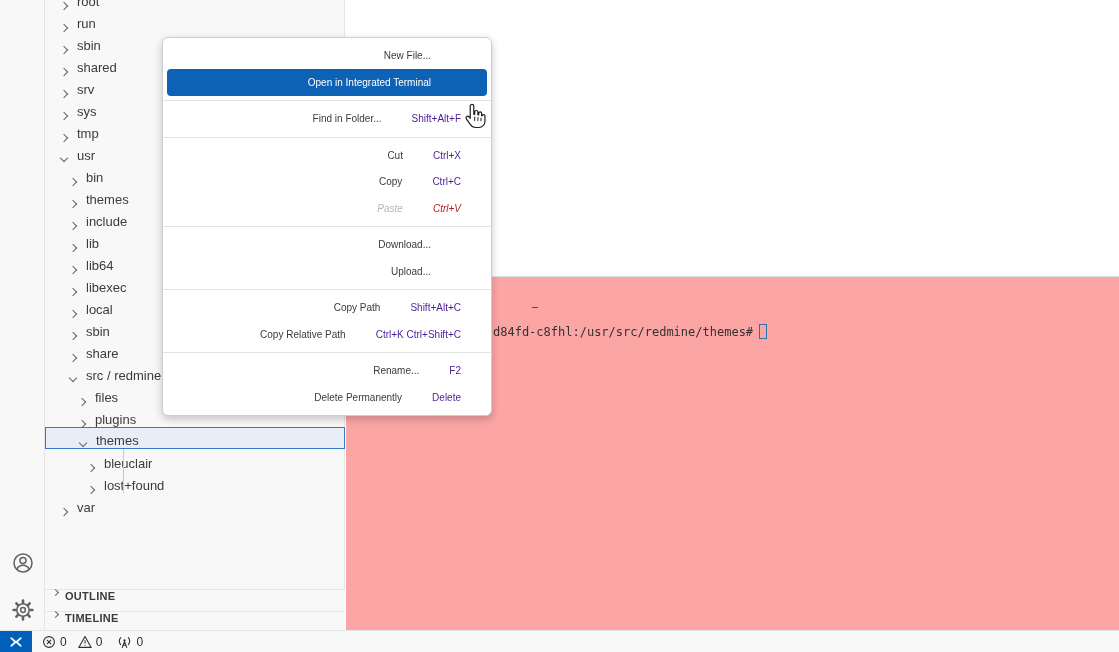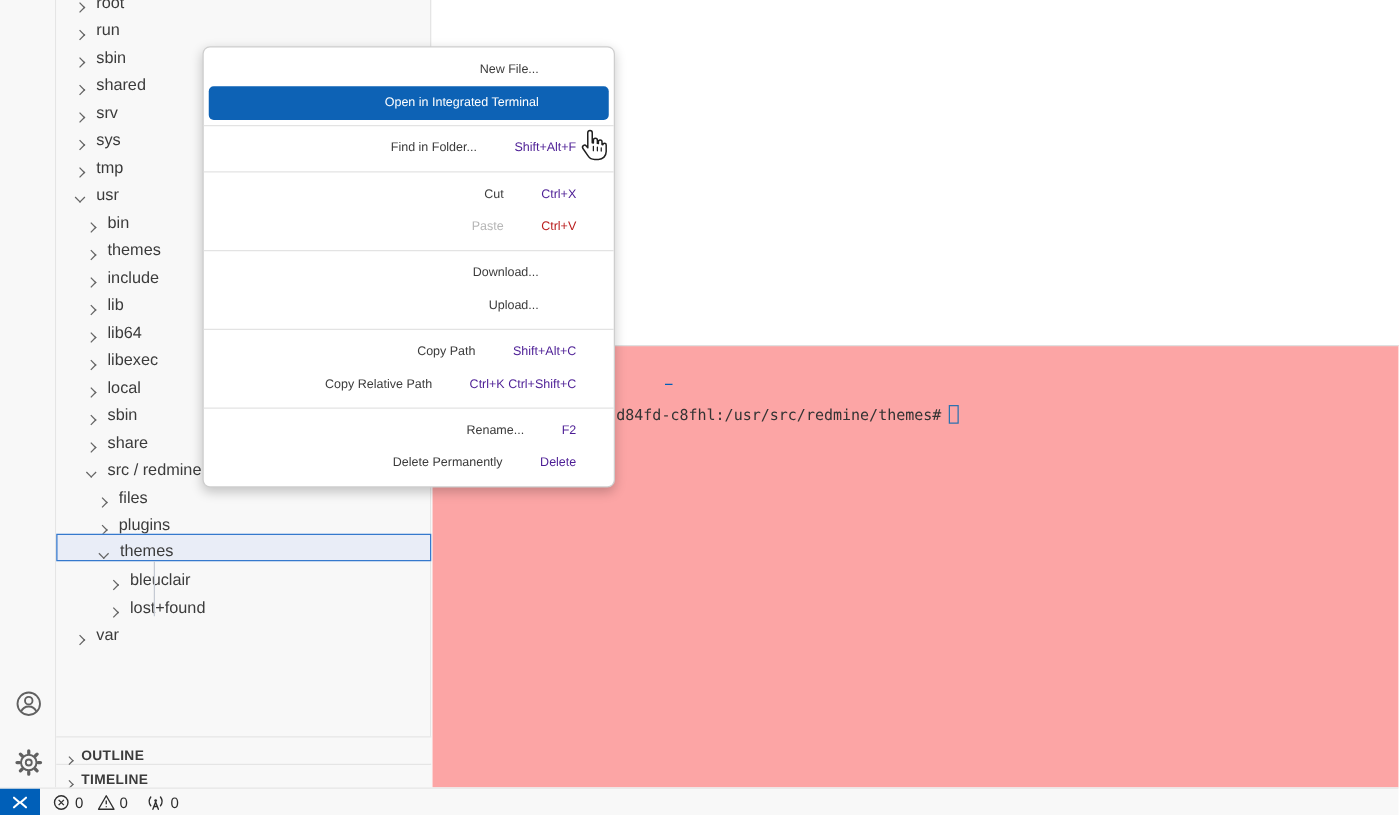--- a/index.html
+++ b/index.html
@@ -22,21 +22,21 @@
   .row { position:relative; display:flex; align-items:flex-end; height:22px;
     font-size:13px; color:#3b3b3b; white-space:nowrap; cursor:pointer; }
   .row.selected { background:#e9edf7; border:1px solid #3579cd; }
   .chev { display:inline-block; width:6px; height:6px; border-right:1.3px solid #646464;
     border-bottom:1.3px solid #646464; transform:rotate(-45deg); margin-right:10px;
     flex:0 0 auto; position:relative; top:0px; }
   .row.expanded > .chev { transform:rotate(45deg); top:-2px; }
   .indent-guide { position:absolute; left:78px; top:449px; width:1px; height:44px;
     background:#c5cad3; }
   .sections { position:absolute; left:0; bottom:0; width:300px; }
-  .section { display:flex; align-items:flex-end; height:22px; border-top:1px solid #e5e5e5;
+  .section { display:flex; align-items:flex-start; height:22px; border-top:1px solid #e5e5e5;
     font-size:11px; font-weight:bold; color:#3b3b3b; letter-spacing:.3px;
     padding-left:8px; cursor:pointer; background:#f8f8f8; }
   .section:last-child { height:19px; }
   .section .chev { margin-right:7px; width:5px; height:5px; }
 
   
   .editor { position:absolute; left:346px; top:0; width:773px; height:276px; background:#fff; }
   .watermark { position:absolute; inset:0; overflow:hidden; }
   .wm-line { position:absolute; font-size:13px; color:#8a8a8a; white-space:nowrap; }
   .wm-line:nth-of-type(1){ left:661px; top:14px; }
@@ -74,21 +74,21 @@
   .menu { position:absolute; left:162px; top:37px; width:330px; background:#ffffff;
     border:1px solid #cecece; border-radius:6px; box-shadow:0 3px 9px rgba(0,0,0,.22);
     padding:4.5px 0; z-index:50; }
   .menu-group + .menu-group { border-top:1px solid #e3e3e3; margin-top:4.5px; padding-top:4.5px; }
   .mi { display:flex; align-items:center; justify-content:flex-end; height:26.5px;
     margin:0 4px; padding:0 26px; border-radius:4px; font-size:10px; color:#3b3b3b;
     cursor:pointer; white-space:nowrap; }
   .mi .mi-short { color:#4c1d95; margin-left:30px; }
   .mi.highlighted { background:#0d62b5; color:#fff; }
   .mi.highlighted .mi-short { color:#fff; }
-  .mi.disabled { color:#b6b6b6; cursor:default; }
+  .mi.disabled { color:#b6b6b6; cursor:default;font-style:italic; }
   .mi.disabled .mi-short { color:#b91c1c; }
 
   
   .cursor-pointer { position:absolute; left:462px; top:103px; z-index:60; pointer-events:none; }
 </style>
 </head>
 <body>
 
 <div class="app">
 
@@ -347,20 +347,24 @@
       </div>
 
       <div class="menu-group">
         <div>
 
             <div class="mi">
               <span class="mi-label">Cut</span>
               <span class="mi-short">Ctrl+X</span>
             </div>
 
+            <div class="mi">
+              <span class="mi-label">Copy</span>
+              <span class="mi-short">Ctrl+C</span>
+            </div>
 
             <div class="mi disabled">
               <span class="mi-label">Paste</span>
               <span class="mi-short">Ctrl+V</span>
             </div>
           </div>
       </div>
 
       <div class="menu-group">
         <div>

